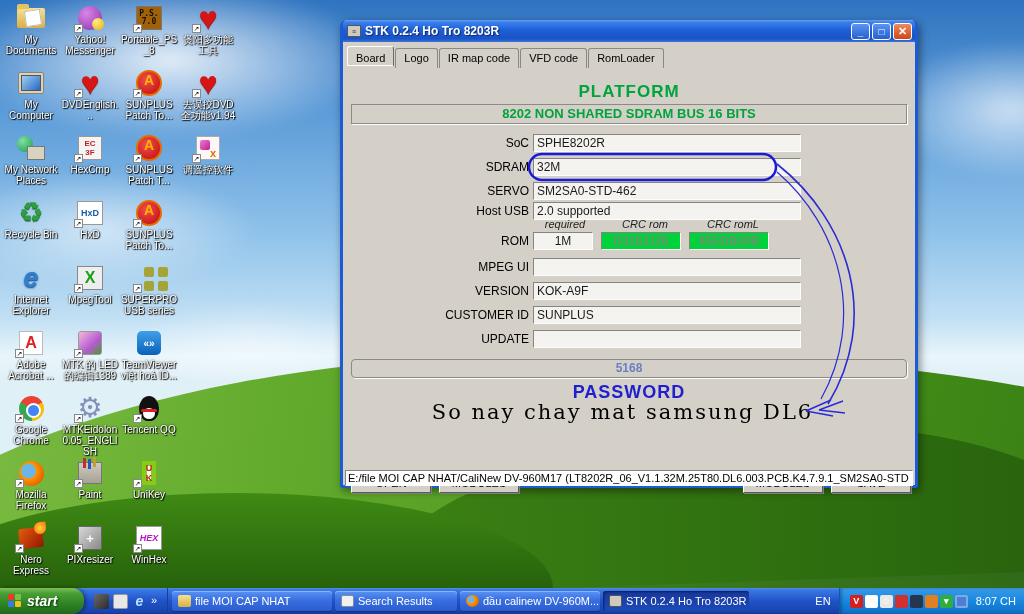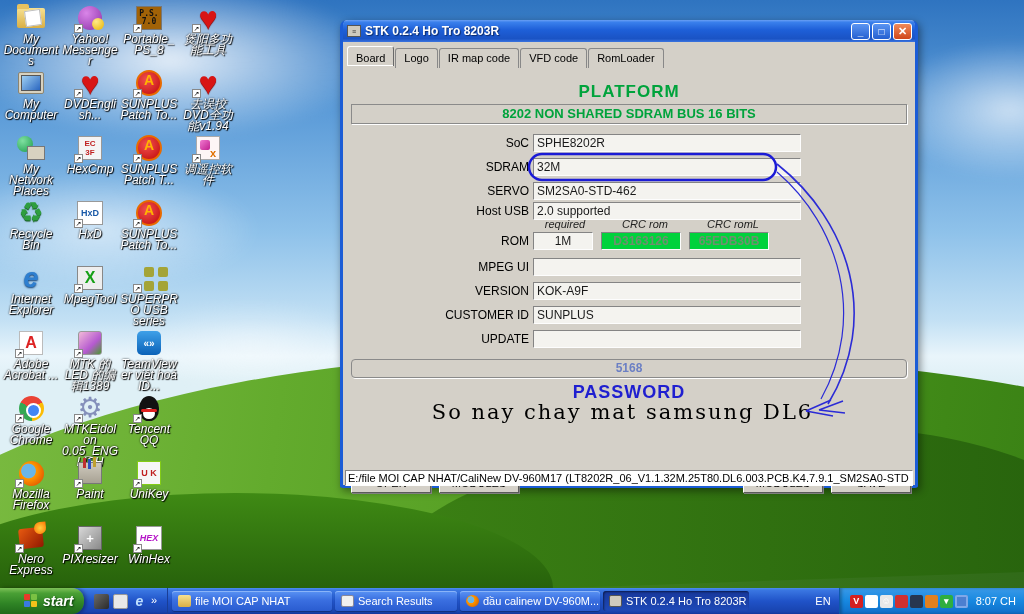--- a/index.html
+++ b/index.html
@@ -17,22 +17,22 @@
   .hill { position:absolute; }
   .hill.a { bottom:26px; left:-15%; width:140%; height:235px; border-radius:45% 55% 0 0 / 100% 80% 0 0;
     background:linear-gradient(100deg,#85c24a 0%,#63ab2d 30%,#46911a 65%,#2f7310 100%); transform:rotate(-2deg); }
   .hill.b { bottom:26px; right:-12%; width:75%; height:160px; border-radius:60% 40% 0 0 / 100% 100% 0 0;
     background:linear-gradient(90deg,#3a7f13,#245e0c); opacity:.95; }
   .hill.c { bottom:26px; left:-8%; width:62%; height:95px; border-radius:50% 50% 0 0 / 100% 100% 0 0;
     background:linear-gradient(180deg,#3f8a14,#27620b); }
 
   
   .dicon { position:absolute; width:58px; text-align:center; cursor:default; }
-  .dicon .lbl { margin-top:2px; font-size:12px; line-height:11px; color:#fff;
-    text-shadow:1px 1px 1px #000, 0 0 2px #000; word-wrap:break-word;font-style:italic; }
+  .dicon .lbl { margin-top:2px; font-size:10px; line-height:11px; color:#fff;
+    text-shadow:1px 1px 1px #000, 0 0 2px #000; word-wrap:break-word; }
   .tile { width:32px; height:28px; margin:0 auto; position:relative; display:flex; align-items:center; justify-content:center; }
   .tile .sc { position:absolute; left:0; bottom:-1px; width:9px; height:9px; background:#fff; border:1px solid #888;
     font-size:8px; line-height:7px; color:#000; text-align:center; }
   .tile .sc::before { content:"\2197"; font-size:7px; }
 
   .g-folder { width:28px; height:20px; background:linear-gradient(#f6e191,#d9af45); border-radius:2px; position:relative; }
   .g-folder::before { content:""; position:absolute; top:-4px; left:0; width:12px; height:5px; background:#e7c25f; border-radius:2px 2px 0 0; }
   .g-folder::after { content:""; position:absolute; top:2px; left:8px; width:14px; height:14px; background:#fff; transform:rotate(-8deg); border:1px solid #bbb; }
   .g-heart { color:#d81515; font-size:32px; line-height:28px; text-shadow:0 1px 1px #7a0000; }
   .g-ym { width:24px; height:24px; border-radius:50%; background:radial-gradient(circle at 35% 30%,#d985e8,#8b2fa8); position:relative; }
@@ -58,21 +58,21 @@
   .g-tv { width:24px; height:24px; border-radius:5px; background:linear-gradient(180deg,#3fa0e8,#0a62b8); color:#fff; font-size:10px; font-weight:bold; display:flex; align-items:center; justify-content:center; }
   .g-chrome { width:25px; height:25px; border-radius:50%; background:conic-gradient(from -60deg,#ea4335 0 120deg,#fbbc05 120deg 240deg,#34a853 240deg 360deg); position:relative; }
   .g-chrome::after { content:""; position:absolute; left:7px; top:7px; width:11px; height:11px; border-radius:50%; background:#4285f4; border:2px solid #fff; }
   .g-gear { color:#8590bb; font-size:28px; line-height:26px; }
   .g-qq { width:20px; height:25px; background:#111; border-radius:50% 50% 46% 46%; position:relative; }
   .g-qq::after { content:""; position:absolute; left:4px; bottom:2px; width:12px; height:11px; background:#fff; border-radius:50%; }
   .g-qq::before { content:""; position:absolute; left:2px; top:13px; width:16px; height:3px; background:#e02020; border-radius:2px; z-index:1; }
   .g-firefox { width:25px; height:25px; border-radius:50%; background:radial-gradient(circle at 38% 40%,#6ab6e8 0 32%,#ff9500 36%,#e66000 75%,#b34700 100%); }
   .g-paint { width:24px; height:22px; background:linear-gradient(180deg,#cfcabe,#a8a294); border:1px solid #777; position:relative; }
   .g-paint::before { content:""; position:absolute; left:4px; top:-5px; width:3px; height:10px; background:#c03030; box-shadow:5px 1px 0 #3050c0, 10px -1px 0 #c0a030; }
-  .g-unikey { width:24px; height:24px; background:#f6f6f6; border:1px solid #84cc16; color:#c02020; font-size:9px; font-weight:bold; display:flex; align-items:center; justify-content:center; }
+  .g-unikey { width:14px; height:24px; background:#f6f6f6; border:5px solid #84cc16; color:#c02020; font-size:9px; font-weight:bold; display:flex; align-items:center; justify-content:center;text-align:right; }
   .g-nero { width:24px; height:20px; background:linear-gradient(135deg,#e85a10,#901800); border-radius:3px; transform:rotate(-6deg); position:relative; }
   .g-nero::after { content:""; position:absolute; right:-4px; top:-5px; width:12px; height:12px; background:radial-gradient(circle,#ffd040,#ff7000); border-radius:50% 0 50% 50%; }
   .g-pix { width:24px; height:24px; background:linear-gradient(135deg,#d8d8d8,#8a8a8a); border:1px solid #666; color:#fff; font-weight:bold; font-size:13px; display:flex; align-items:center; justify-content:center; }
   .g-winhex { width:26px; height:24px; background:#fff; border:1px solid #999; color:#b515c8; font-weight:bold; font-size:9px; font-style:italic; display:flex; align-items:center; justify-content:center; }
 
   
   .win { position:absolute; left:340px; top:20px; width:578px; height:468px; background:#d4d0c8;
     border:3px solid #1b5cd6; border-top:none; border-radius:7px 7px 3px 3px; box-shadow:2px 3px 8px rgba(0,0,0,.45); }
   .titlebar { height:22px; margin:0 -0px; border-radius:5px 5px 0 0; display:flex; align-items:center; padding:0 3px 0 4px;
     background:linear-gradient(180deg,#6aa0f4 0%,#3a80ec 10%,#1e5fd8 45%,#1a53c4 85%,#3a74e0 100%); }
@@ -110,21 +110,21 @@
   .btn { position:absolute; top:380px; width:80px; height:19px; background:#d4d0c8; border:1px solid; border-color:#ffffff #5a5a5a #5a5a5a #ffffff;
     box-shadow:1px 1px 0 #808080; font-size:11px; text-align:center; line-height:17px; color:#000;margin-top:28px; }
   .statusbar { position:absolute; left:2px; right:2px; top:404px; height:16px; background:#fff; border:1px solid;
     border-color:#848484 #fdfdfd #fdfdfd #848484; font-size:11px; line-height:14px; white-space:nowrap; overflow:hidden; color:#000; padding-left:2px; }
 
   .annot { position:absolute; inset:0; width:1024px; height:614px; pointer-events:none; z-index:50; }
 
   
   .taskbar { position:absolute; left:0; bottom:0; width:1024px; height:26px; display:flex; align-items:center; z-index:60;
     background:linear-gradient(180deg,#4b8df0 0%,#3a77e2 8%,#2053c8 50%,#1843ae 92%,#12369a 100%); }
-  .startbtn { height:26px; width:84px; display:flex; align-items:center; gap:5px; padding-left:24px;
+  .startbtn { height:26px; width:84px; display:flex; align-items:center; gap:5px; padding-left:8px;
     background:linear-gradient(180deg,#7ec258 0%,#4aa035 20%,#2f8425 60%,#1f6a1a 100%); border-radius:0 12px 12px 0;
     box-shadow:2px 0 4px rgba(0,0,0,.4); color:#fff; font-size:14px; font-weight:bold; font-style:italic; text-shadow:1px 1px 2px #0a3a0a; }
   .flag { width:14px; height:14px; display:grid; grid-template-columns:6px 6px; grid-template-rows:6px 6px; gap:1px; }
   .flag i { border-radius:1px; }
   .flag i:nth-child(1){background:#e83a2a;} .flag i:nth-child(2){background:#7ac143;} .flag i:nth-child(3){background:#3a7ae0;} .flag i:nth-child(4){background:#f2c21a;}
   .qlaunch { display:flex; align-items:center; gap:4px; padding:0 6px 0 10px; height:100%; border-right:1px solid #1a3e96; }
   .ql { width:15px; height:15px; border-radius:2px; }
   .ql.cam { background:linear-gradient(135deg,#6a6a6a,#2a2a2a); }
   .ql.doc { background:#e8e8e8; border:1px solid #999; }
   .ql.ie { background:transparent; color:#bfe0ff; font-weight:bold; font-style:italic; font-size:14px; line-height:14px; text-align:center; }

